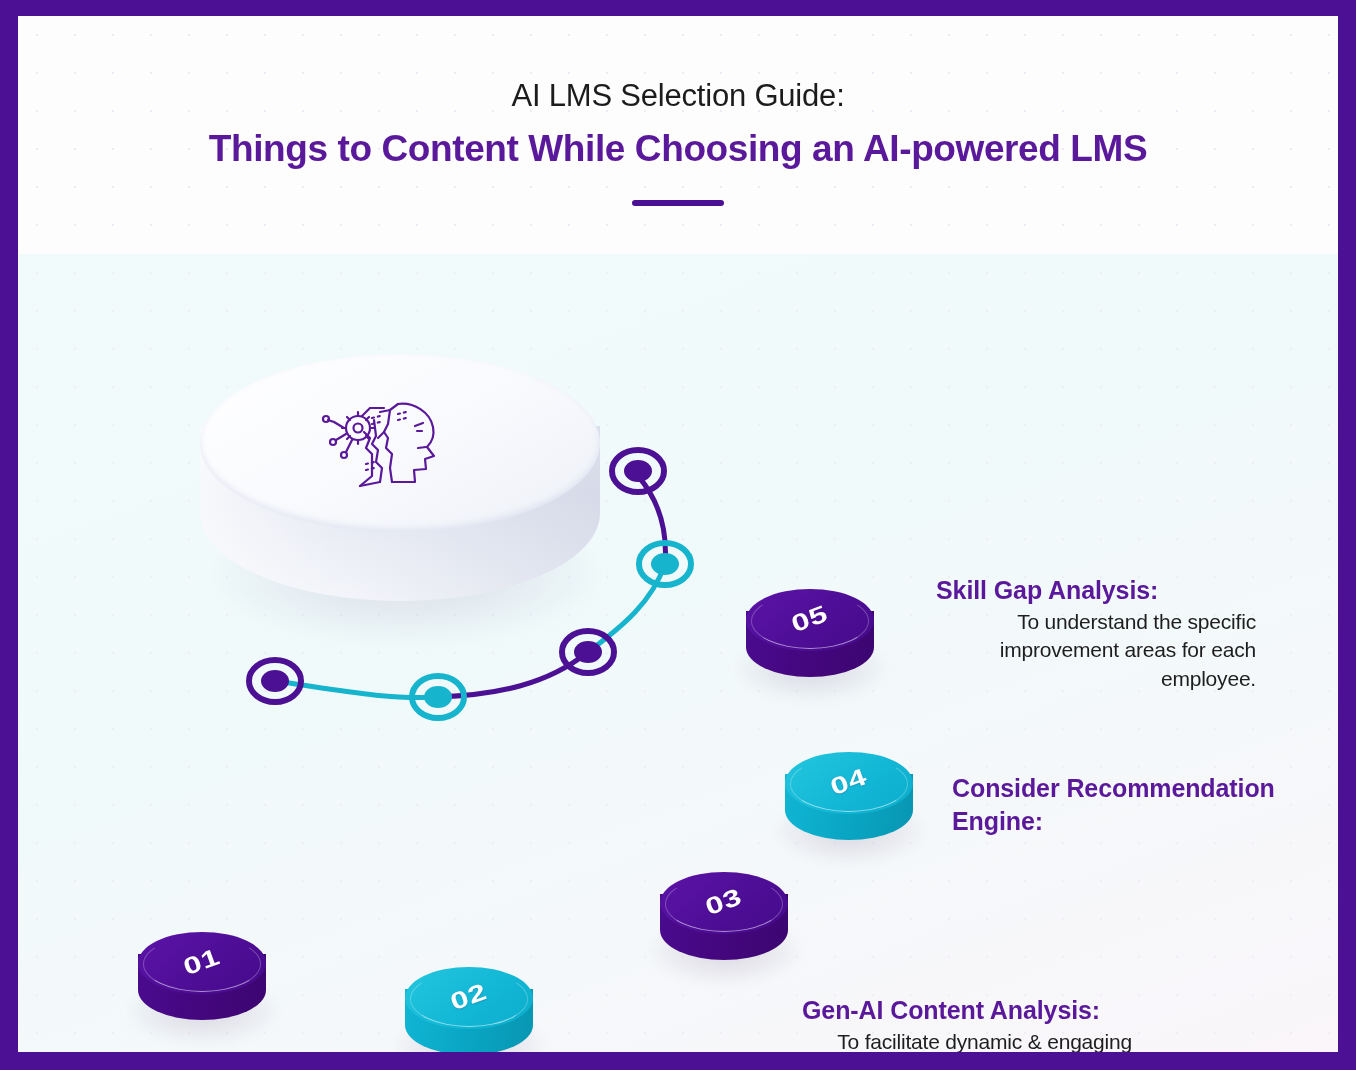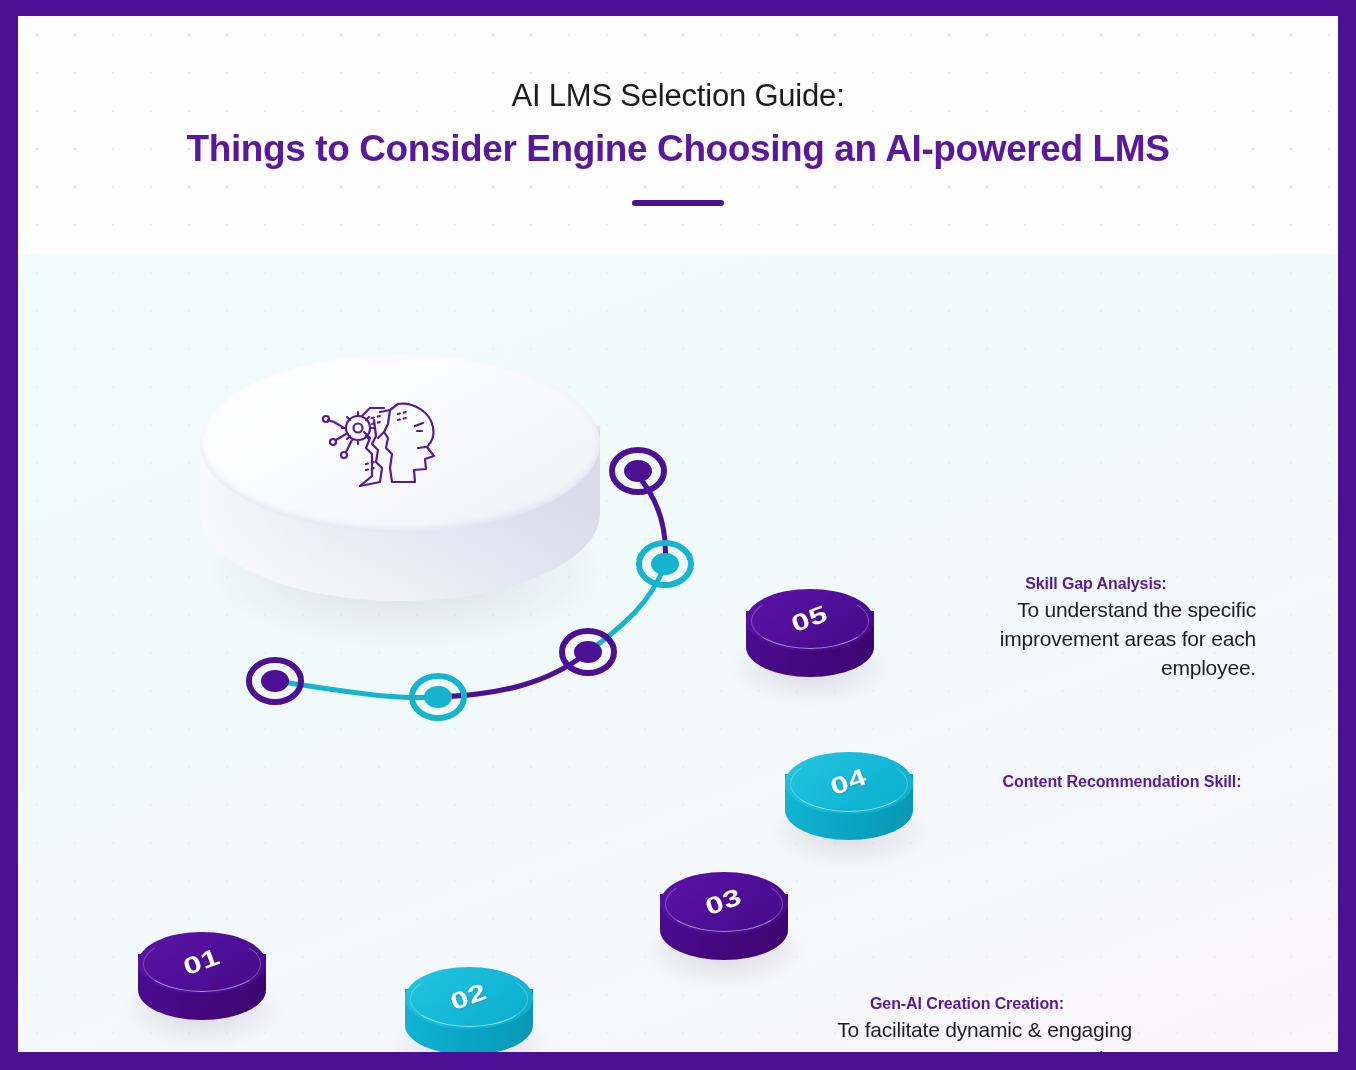--- a/index.html
+++ b/index.html
@@ -193,25 +193,24 @@
   }
   .puck.purple .pk-side { background: linear-gradient(100deg, #4A0C8F 0%, #45077F 45%, #3C0570 100%); }
   .puck.purple .pk-top  { background: linear-gradient(140deg, #5C13A8 0%, #4E0E96 55%, #45098A 100%); }
   .puck.cyan   .pk-side { background: linear-gradient(100deg, #10B6D4 0%, #09A6C4 50%, #0896B2 100%); }
   .puck.cyan   .pk-top  { background: linear-gradient(140deg, #24C6DE 0%, #13B8D6 55%, #0BACCB 100%); }
 
   
   .block { position: absolute; }
   .block .b-title {
     color: #5A189A;
-    font-size: 16px;
+    font-size: 25px;
     font-weight: 700;
     line-height: 1.3;
     letter-spacing: -0.1px;
-    text-align: center;
   }
   .block .b-body {
     color: #1e1e1e;
     font-size: 21px;
     font-weight: 400;
     line-height: 1.38;
     letter-spacing: -0.2px;
     margin-top: 1px;
     text-align: right;
   }
@@ -228,21 +227,21 @@
 </style>
 </head>
 <body>
 
 <div class="poster">
   <div class="canvas">
 
     <div class="header">
       <div class="header-inner">
         <div class="title-sub">AI LMS Selection Guide:</div>
-        <div class="title-main">Things to Consider Engine Choosing an AI-powered LMS</div>
+        <div class="title-main">Things to Content While Choosing an AI-powered LMS</div>
         <div class="divider"></div>
       </div>
     </div>
 
     <div class="stage">
 
       <svg class="connector" viewBox="0 0 1320 798" preserveAspectRatio="none">
 
         <path d="M 257 427 C 320 436, 370 446, 420 443" fill="none" stroke="#17B4CE" stroke-width="5" stroke-linecap="round"></path>
 
@@ -356,26 +355,26 @@
 
       <div class="puck purple" id="puck-05">
         <div class="pk-shadow"></div>
         <div class="pk-side"></div>
         <div class="pk-top"></div>
         <div class="pk-rim"></div>
         <div class="pk-num">05</div>
       </div>
 
       <div class="block" id="block-03">
-        <div class="b-title">Gen-AI Creation Creation:</div>
+        <div class="b-title">Gen-AI Content Analysis:</div>
         <div class="b-body">To facilitate dynamic &amp; engaging content creation.</div>
       </div>
 
       <div class="block" id="block-04">
-        <div class="b-title">Content Recommendation Skill:</div>
+        <div class="b-title">Consider Recommendation Engine:</div>
       </div>
 
       <div class="block" id="block-05">
         <div class="b-title">Skill Gap Analysis:</div>
         <div class="b-body">To understand the specific improvement areas for each employee.</div>
       </div>
 
     </div>
   </div>
 </div>

